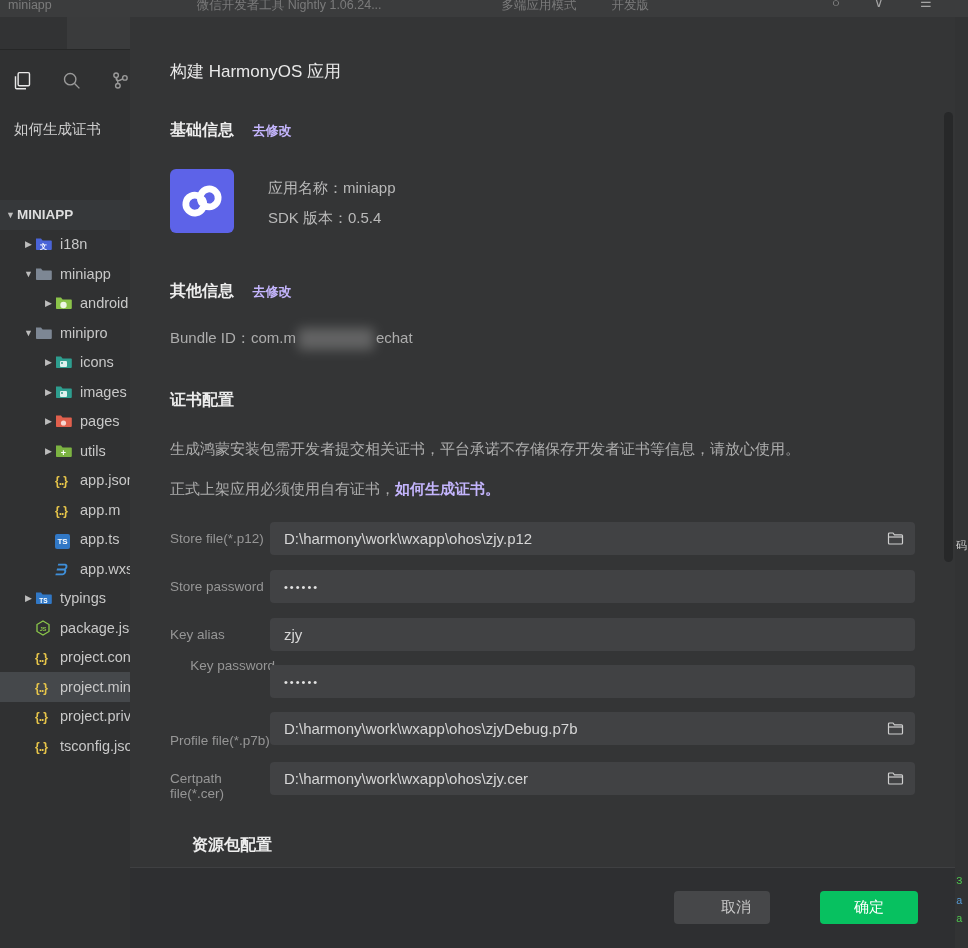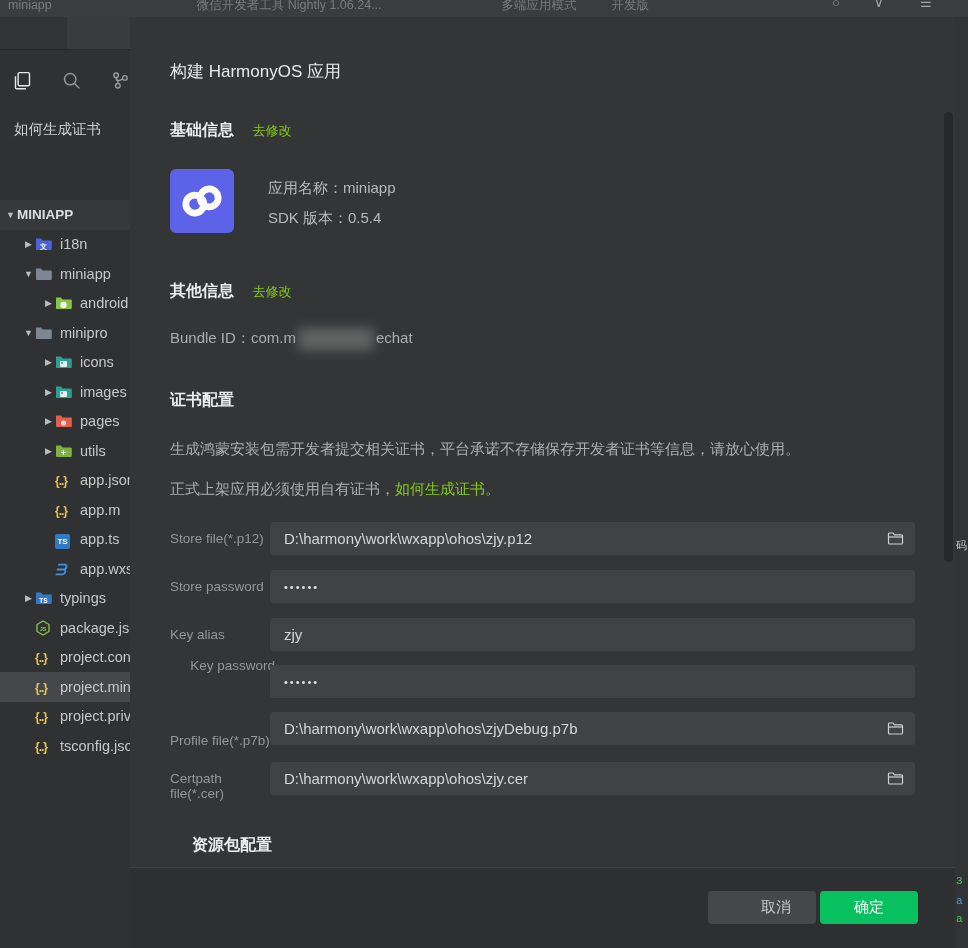--- a/index.html
+++ b/index.html
@@ -41,41 +41,41 @@
   .wxss { color:#3f8fd9; font-weight:bold; font-size:15px; font-style:italic; }
   
   .rightstrip { position:absolute; left:955px; top:17px; width:13px; height:931px;
     background:#323334; overflow:hidden; font-family:"Liberation Mono","DejaVu Sans Mono",monospace; }
   .rs-frag { position:absolute; font-size:11px; white-space:nowrap; }
   
   .modal { position:absolute; left:130px; top:17px; width:825px; height:931px;
     background:#343536; }
   .modal-title { position:absolute; left:40px; top:43px; font-size:17px; color:#e9e9e9; }
   .section-title { position:absolute; font-size:16px; font-weight:bold; color:#ededed; }
-  .modlink { font-size:13px; color:#84cc16; cursor:pointer; font-weight:normal;text-align:center; }
+  .modlink { font-size:13px; color:#c4b5fd; cursor:pointer; font-weight:bold;text-align:center; }
   .appicon { position:absolute; left:40px; top:152px; width:64px; height:64px;
     background:#5d63e8; border-radius:6px; }
   .appline { position:absolute; left:138px; font-size:15px; color:#b9b9b9; }
   .bodytext { position:absolute; left:40px; font-size:15px; color:#adadad; white-space:nowrap; }
   .blurpill { display:inline-block; vertical-align:middle; width:76px; height:22px;
     background:#8a8a8a; opacity:.55; filter:blur(6px); border-radius:4px; margin:0 2px; }
   .frm-label { position:absolute; left:40px; width:105px; font-size:13.5px; color:#969696; }
   .frm-input { position:absolute; left:140px; width:645px; height:33px; background:#414244;
     border:none; border-radius:4px; color:#d6d6d6; font-size:15px; padding:0 56px 0 14px;
     font-family:"Liberation Sans","DejaVu Sans",sans-serif; outline:none; }
   .frm-input.pw { font-size:11px; letter-spacing:2px; color:#e2e2e2; }
   .browse { position:absolute; width:26px; height:24px; cursor:pointer; display:flex;
     align-items:center; justify-content:center; }
   .scrollthumb { position:absolute; left:814px; top:95px; width:9px; height:450px;
     background:#272829; border-radius:5px; }
   .footer { position:absolute; left:0; bottom:0; width:825px; height:81px;
     background:#2e2f31; border-top:1px solid #3f4042; }
   .btn { position:absolute; top:23px; height:33px; border:none; border-radius:4px;
     font-size:15px; cursor:pointer; font-family:inherit; }
-  .btn-cancel { left:578px; width:108px; background:#464749; color:#c9c9c9;padding-left:28px; }
+  .btn-cancel { left:544px; width:96px; background:#464749; color:#c9c9c9;padding-left:28px; }
   .btn-ok { left:690px; width:98px; background:#07c160; color:#ffffff; }
 </style>
 </head>
 <body>
 
 <div class="topbar">
   <div class="topbar-inner">
     <span class="tb-frag" style="margin-left:8px">miniapp</span>
     <span class="tb-frag" style="margin-left:145px">微信开发者工具 Nightly 1.06.24...</span>
     <span class="tb-frag" style="margin-left:120px">多端应用模式</span>

